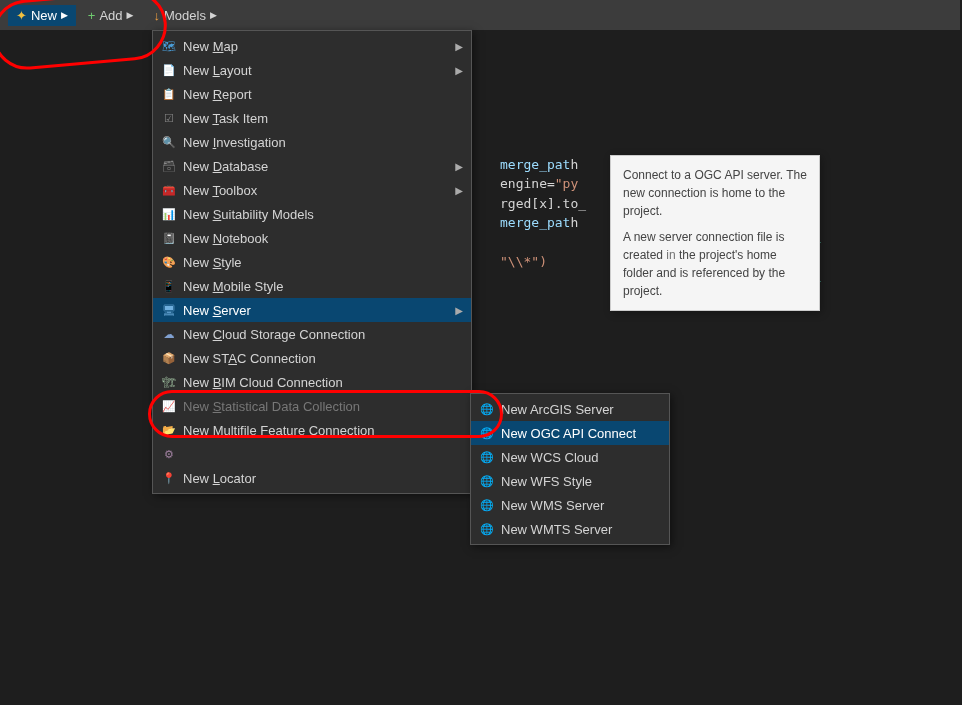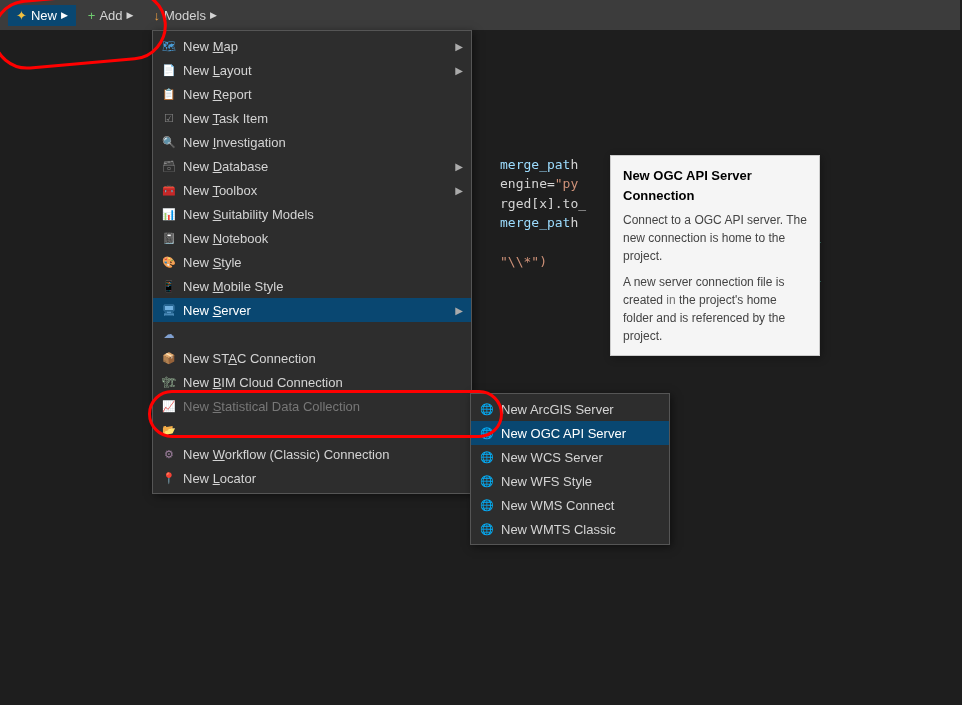--- a/index.html
+++ b/index.html
@@ -271,89 +271,89 @@
   </div>
 
   <div class="menu-item highlighted">
     <span class="menu-icon" style="color:#70b0e0;">🖥</span>
     <span>New <span style="text-decoration:underline;">S</span>erver</span>
     <span class="arrow">▶</span>
   </div>
 
   <div class="menu-item">
     <span class="menu-icon" style="color:#80a0d0;">☁</span>
+    <span>New <span style="text-decoration:underline;">C</span>loud Storage Connection</span>
   </div>
 
   <div class="menu-item">
     <span class="menu-icon" style="color:#80a0a0;">📦</span>
     <span>New ST<span style="text-decoration:underline;">A</span>C Connection</span>
   </div>
 
   <div class="menu-item">
     <span class="menu-icon" style="color:#a0c0a0;">🏗</span>
     <span>New <span style="text-decoration:underline;">B</span>IM Cloud Connection</span>
   </div>
 
   <div class="menu-item disabled">
     <span class="menu-icon" style="color:#666;">📈</span>
     <span>New <span style="text-decoration:underline;">S</span>tatistical Data Collection</span>
   </div>
 
   <div class="menu-item">
     <span class="menu-icon" style="color:#a0c080;">📂</span>
+    <span>New <span style="text-decoration:underline;">M</span>ultifile Feature Connection</span>
   </div>
 
   <div class="menu-item">
     <span class="menu-icon" style="color:#a080a0;">⚙</span>
-    <span>New <span style="text-decoration:underline;">W</span>orkflow (Classic) Connection</span>
   </div>
 
   <div class="menu-item">
     <span class="menu-icon" style="color:#e06040;">📍</span>
     <span>New <span style="text-decoration:underline;">L</span>ocator</span>
   </div>
 
 </div>
 
 <div class="tertiary-dropdown">
 
   <div class="menu-item">
     <span class="menu-icon" style="color:#4a9eda;">🌐</span>
     <span>New ArcGIS Server</span>
   </div>
 
   <div class="menu-item highlighted-sub">
     <span class="menu-icon" style="color:#70b0e0;">🌐</span>
-    <span>New OGC API Server</span>
-  </div>
-
-  <div class="menu-item">
-    <span class="menu-icon" style="color:#70b0e0;">🌐</span>
-    <span>New WCS Server</span>
+    <span>New OGC API Connect</span>
+  </div>
+
+  <div class="menu-item">
+    <span class="menu-icon" style="color:#70b0e0;">🌐</span>
+    <span>New WCS Cloud</span>
   </div>
 
   <div class="menu-item">
     <span class="menu-icon" style="color:#70b0e0;">🌐</span>
     <span>New WFS Style</span>
   </div>
 
   <div class="menu-item">
     <span class="menu-icon" style="color:#70b0e0;">🌐</span>
-    <span>New WMS Connect</span>
-  </div>
-
-  <div class="menu-item">
-    <span class="menu-icon" style="color:#70b0e0;">🌐</span>
-    <span>New WMTS Classic</span>
+    <span>New WMS Server</span>
+  </div>
+
+  <div class="menu-item">
+    <span class="menu-icon" style="color:#70b0e0;">🌐</span>
+    <span>New WMTS Server</span>
   </div>
 
 </div>
 
 <div class="tooltip-popup">
-  <div class="tooltip-title">New OGC API Server Connection</div>
   <div class="tooltip-text">
     Connect to a OGC API server. The new connection is home to the project.
   </div>
   <div class="tooltip-text2">
     A new server connection file is created <span style="color:#737373;">in</span> the project's home folder and is referenced by the project.
   </div>
 </div>
 
 <div class="red-circle" style="top: 390px; left: 148px; width: 355px; height: 48px; border-radius: 28px;"></div>
 

